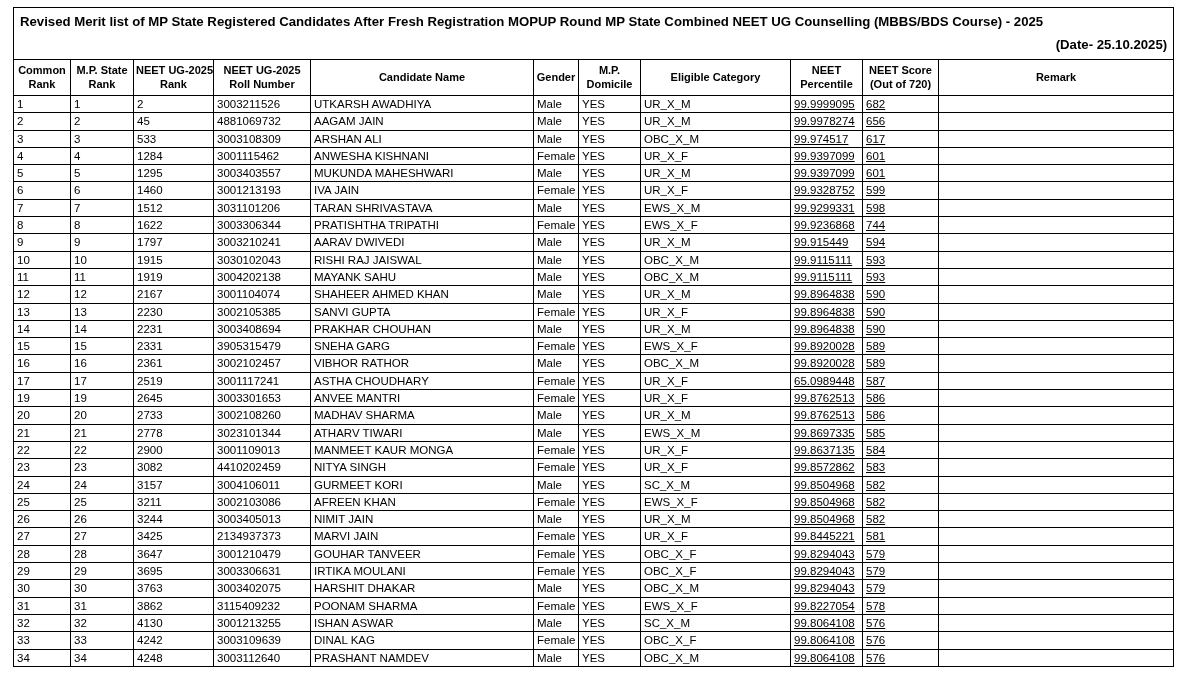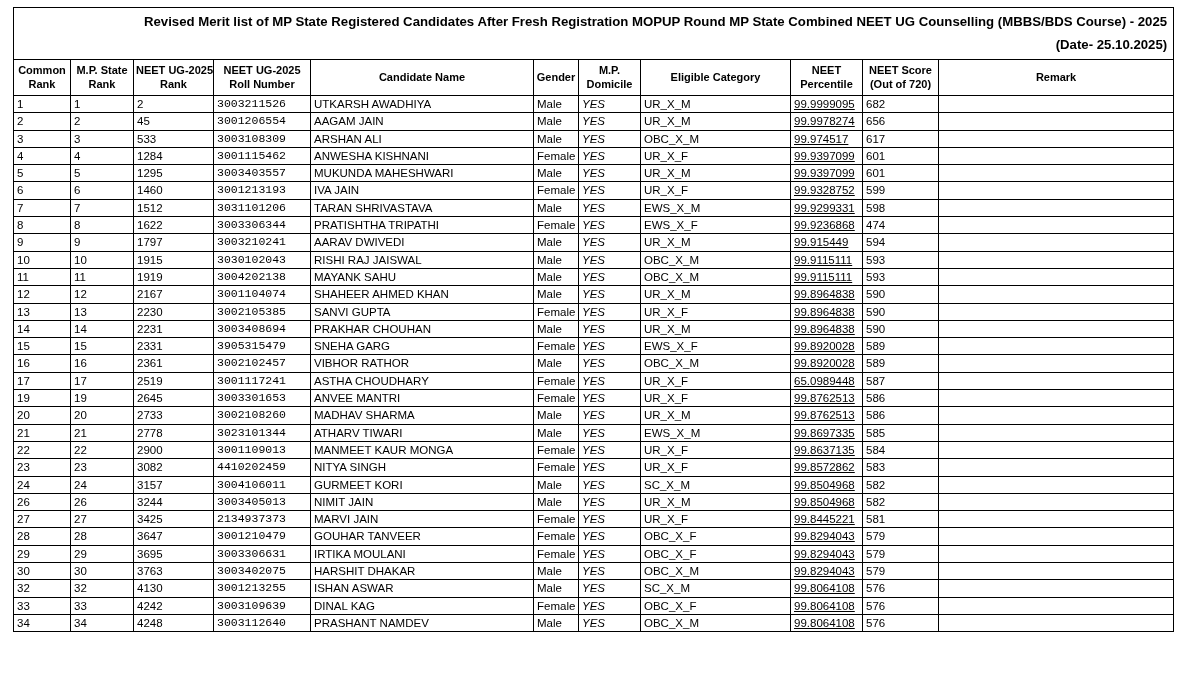--- a/index.html
+++ b/index.html
@@ -32,21 +32,21 @@
     border: 1px solid #000000;
     padding: 0 2px;
     vertical-align: middle;
     font-weight: normal;
     text-align: left;
     white-space: nowrap;
     overflow: hidden;
   }
   
   tr.title-row td {
-    text-align: right;
+    text-align: left;
     font-weight: bold;
     font-size: 13.2px;
     line-height: 1.15;
     padding: 4px 6px 4px 6px;
     border-bottom: none;
     height: 20px;
   }
   tr.title-row2 td {
     text-align: right;
     font-weight: bold;
@@ -68,27 +68,27 @@
   
   tr.data-row td {
     font-size: 11.5px;
     height: 16.3px;
     line-height: 16.3px;
     padding: 0 1px 0 3px;
   }
   td.c-common   { width: 57px; }
   td.c-mpstate  { width: 63px; }
   td.c-neetrank { width: 80px; }
-  td.c-roll     { width: 97px; font-family: Liberation Mono, monospace; }
+  td.c-roll     { width: 97px; }
   td.c-name     { width: 223px; }
   td.c-gender   { width: 45px; }
-  td.c-domicile { width: 62px; font-style: italic; }
+  td.c-domicile { width: 62px; }
   td.c-category { width: 150px; }
   td.c-perc     { width: 72px; text-decoration: underline; }
-  td.c-score    { width: 76px; }
+  td.c-score    { width: 76px; text-decoration: underline; }
   td.c-remark   { width: 235px; }
 </style>
 </head>
 <body>
 
 <div id="sheet">
   <table class="merit">
     <colgroup>
       <col style="width:57px">
         <col style="width:63px">
@@ -132,21 +132,21 @@
           <td class="c-domicile">YES</td>
           <td class="c-category">UR_X_M</td>
           <td class="c-perc">99.9999095</td>
           <td class="c-score">682</td>
           <td class="c-remark"></td>
         </tr>
         <tr class="data-row">
           <td class="c-common">2</td>
           <td class="c-mpstate">2</td>
           <td class="c-neetrank">45</td>
-          <td class="c-roll">3001206554</td>
+          <td class="c-roll">4881069732</td>
           <td class="c-name">AAGAM  JAIN</td>
           <td class="c-gender">Male</td>
           <td class="c-domicile">YES</td>
           <td class="c-category">UR_X_M</td>
           <td class="c-perc">99.9978274</td>
           <td class="c-score">656</td>
           <td class="c-remark"></td>
         </tr>
         <tr class="data-row">
           <td class="c-common">3</td>
@@ -216,21 +216,21 @@
         <tr class="data-row">
           <td class="c-common">8</td>
           <td class="c-mpstate">8</td>
           <td class="c-neetrank">1622</td>
           <td class="c-roll">3003306344</td>
           <td class="c-name">PRATISHTHA TRIPATHI</td>
           <td class="c-gender">Female</td>
           <td class="c-domicile">YES</td>
           <td class="c-category">EWS_X_F</td>
           <td class="c-perc">99.9236868</td>
-          <td class="c-score">474</td>
+          <td class="c-score">744</td>
           <td class="c-remark"></td>
         </tr>
         <tr class="data-row">
           <td class="c-common">9</td>
           <td class="c-mpstate">9</td>
           <td class="c-neetrank">1797</td>
           <td class="c-roll">3003210241</td>
           <td class="c-name">AARAV DWIVEDI</td>
           <td class="c-gender">Male</td>
           <td class="c-domicile">YES</td>
@@ -415,20 +415,33 @@
           <td class="c-roll">3004106011</td>
           <td class="c-name">GURMEET KORI</td>
           <td class="c-gender">Male</td>
           <td class="c-domicile">YES</td>
           <td class="c-category">SC_X_M</td>
           <td class="c-perc">99.8504968</td>
           <td class="c-score">582</td>
           <td class="c-remark"></td>
         </tr>
         <tr class="data-row">
+          <td class="c-common">25</td>
+          <td class="c-mpstate">25</td>
+          <td class="c-neetrank">3211</td>
+          <td class="c-roll">3002103086</td>
+          <td class="c-name">AFREEN KHAN</td>
+          <td class="c-gender">Female</td>
+          <td class="c-domicile">YES</td>
+          <td class="c-category">EWS_X_F</td>
+          <td class="c-perc">99.8504968</td>
+          <td class="c-score">582</td>
+          <td class="c-remark"></td>
+        </tr>
+        <tr class="data-row">
           <td class="c-common">26</td>
           <td class="c-mpstate">26</td>
           <td class="c-neetrank">3244</td>
           <td class="c-roll">3003405013</td>
           <td class="c-name">NIMIT JAIN</td>
           <td class="c-gender">Male</td>
           <td class="c-domicile">YES</td>
           <td class="c-category">UR_X_M</td>
           <td class="c-perc">99.8504968</td>
           <td class="c-score">582</td>
@@ -480,20 +493,33 @@
           <td class="c-roll">3003402075</td>
           <td class="c-name">HARSHIT DHAKAR</td>
           <td class="c-gender">Male</td>
           <td class="c-domicile">YES</td>
           <td class="c-category">OBC_X_M</td>
           <td class="c-perc">99.8294043</td>
           <td class="c-score">579</td>
           <td class="c-remark"></td>
         </tr>
         <tr class="data-row">
+          <td class="c-common">31</td>
+          <td class="c-mpstate">31</td>
+          <td class="c-neetrank">3862</td>
+          <td class="c-roll">3115409232</td>
+          <td class="c-name">POONAM SHARMA</td>
+          <td class="c-gender">Female</td>
+          <td class="c-domicile">YES</td>
+          <td class="c-category">EWS_X_F</td>
+          <td class="c-perc">99.8227054</td>
+          <td class="c-score">578</td>
+          <td class="c-remark"></td>
+        </tr>
+        <tr class="data-row">
           <td class="c-common">32</td>
           <td class="c-mpstate">32</td>
           <td class="c-neetrank">4130</td>
           <td class="c-roll">3001213255</td>
           <td class="c-name">ISHAN ASWAR</td>
           <td class="c-gender">Male</td>
           <td class="c-domicile">YES</td>
           <td class="c-category">SC_X_M</td>
           <td class="c-perc">99.8064108</td>
           <td class="c-score">576</td>

